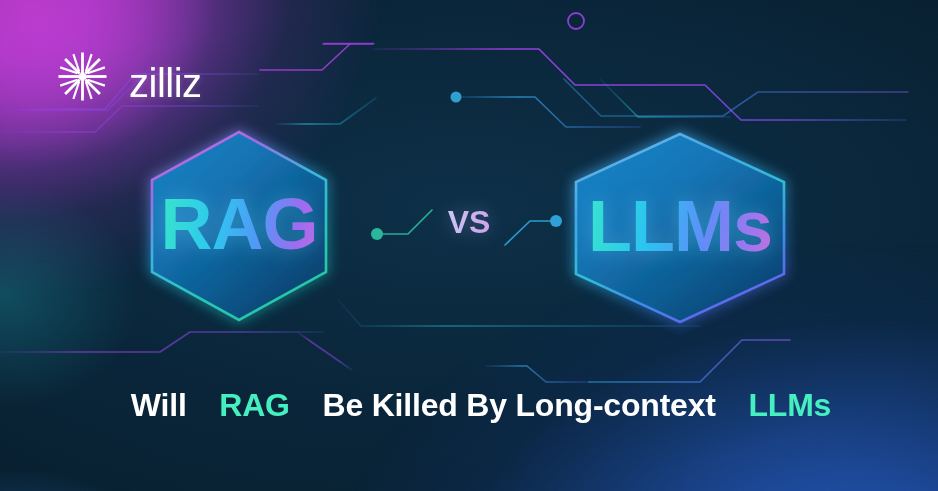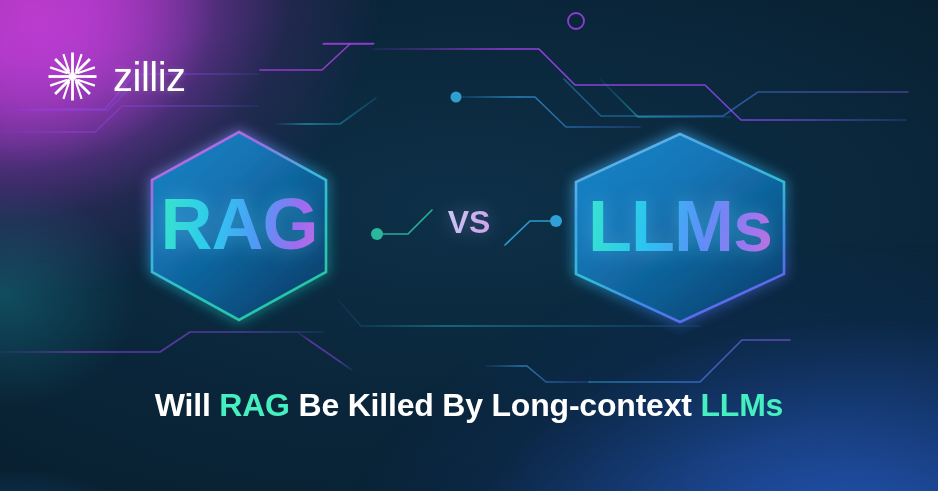--- a/index.html
+++ b/index.html
@@ -44,22 +44,22 @@
     background:radial-gradient(50% 50% at 35% 55%, rgba(26,140,155,.38) 0%, rgba(18,90,110,0) 74%);
   }
   .bg-vignette{
     position:absolute;inset:0;
     background:radial-gradient(120% 110% at 50% 50%, rgba(0,0,0,0) 45%, rgba(3,12,22,.42) 100%);
   }
   
   .circuits{position:absolute;inset:0;}
   
   .logo{
-    position:absolute;left:46px;top:50px;
-    display:flex;align-items:center;gap:14px;
+    position:absolute;left:56px;top:50px;
+    display:flex;align-items:flex-end;gap:20px;
     z-index:7;
   }
   .logo-mark{width:53px;height:53px;display:block;}
   .logo-word{
     font-size:40px;font-weight:400;color:#ffffff;letter-spacing:-0.5px;
     line-height:1;font-family:"Liberation Sans",sans-serif;
     text-shadow:0 1px 6px rgba(255,255,255,.18);
   }
   
   .hex-wrap{position:absolute;z-index:5;}
@@ -99,21 +99,21 @@
   
   .tagline{
     position:absolute;left:0;right:0;top:388px;
     text-align:center;
     font-size:32px;font-weight:700;line-height:1.1;
     color:#ffffff;letter-spacing:-0.2px;
     z-index:6;
     white-space:nowrap;
   }
   .tagline .hl{color:#45efc0;}
-  .tagline span{display:inline;}
+  .tagline span{display:inline;margin-left:24px;}
 </style>
 </head>
 <body>
 
 <div id="stage">
 
   <div class="bg-base"></div>
   <div class="bg-purple"></div>
   <div class="bg-purple2"></div>
   <div class="bg-teal"></div>

